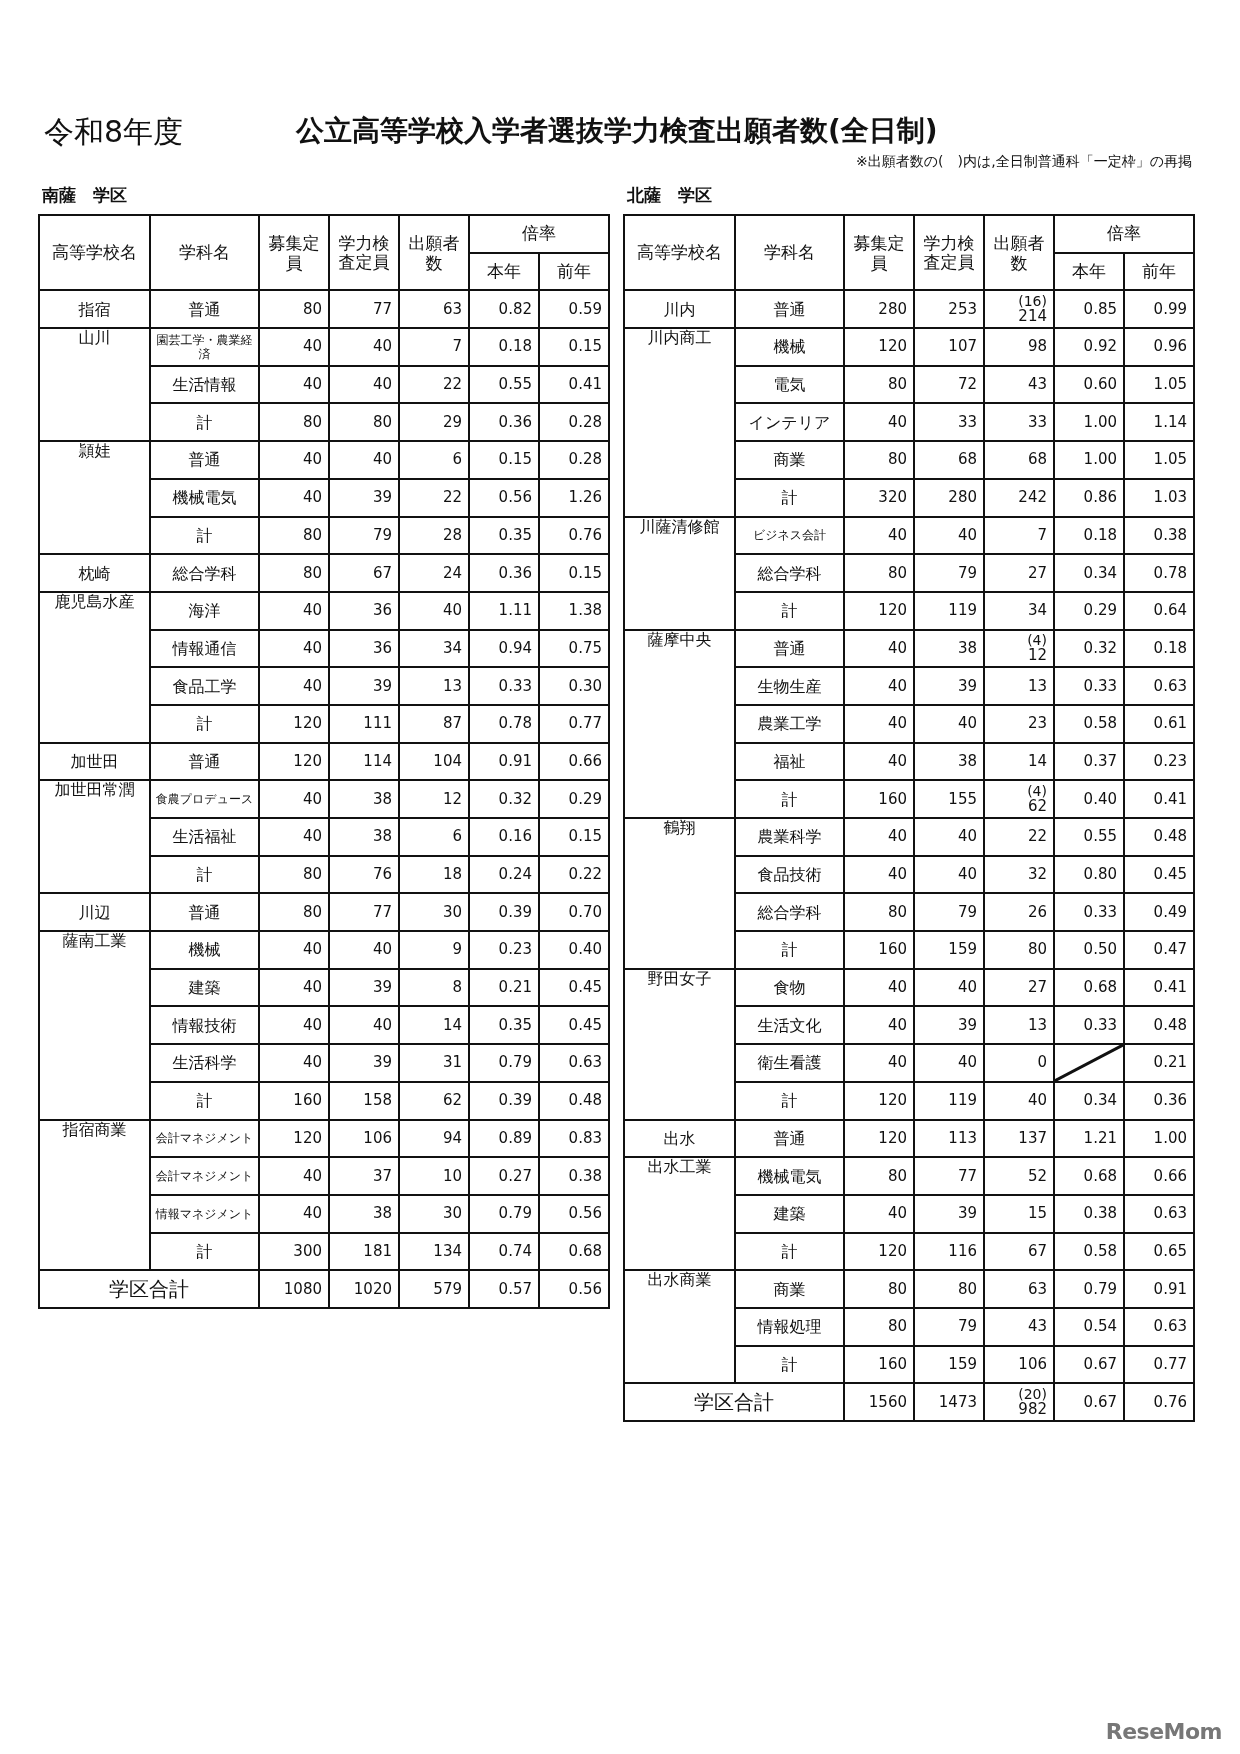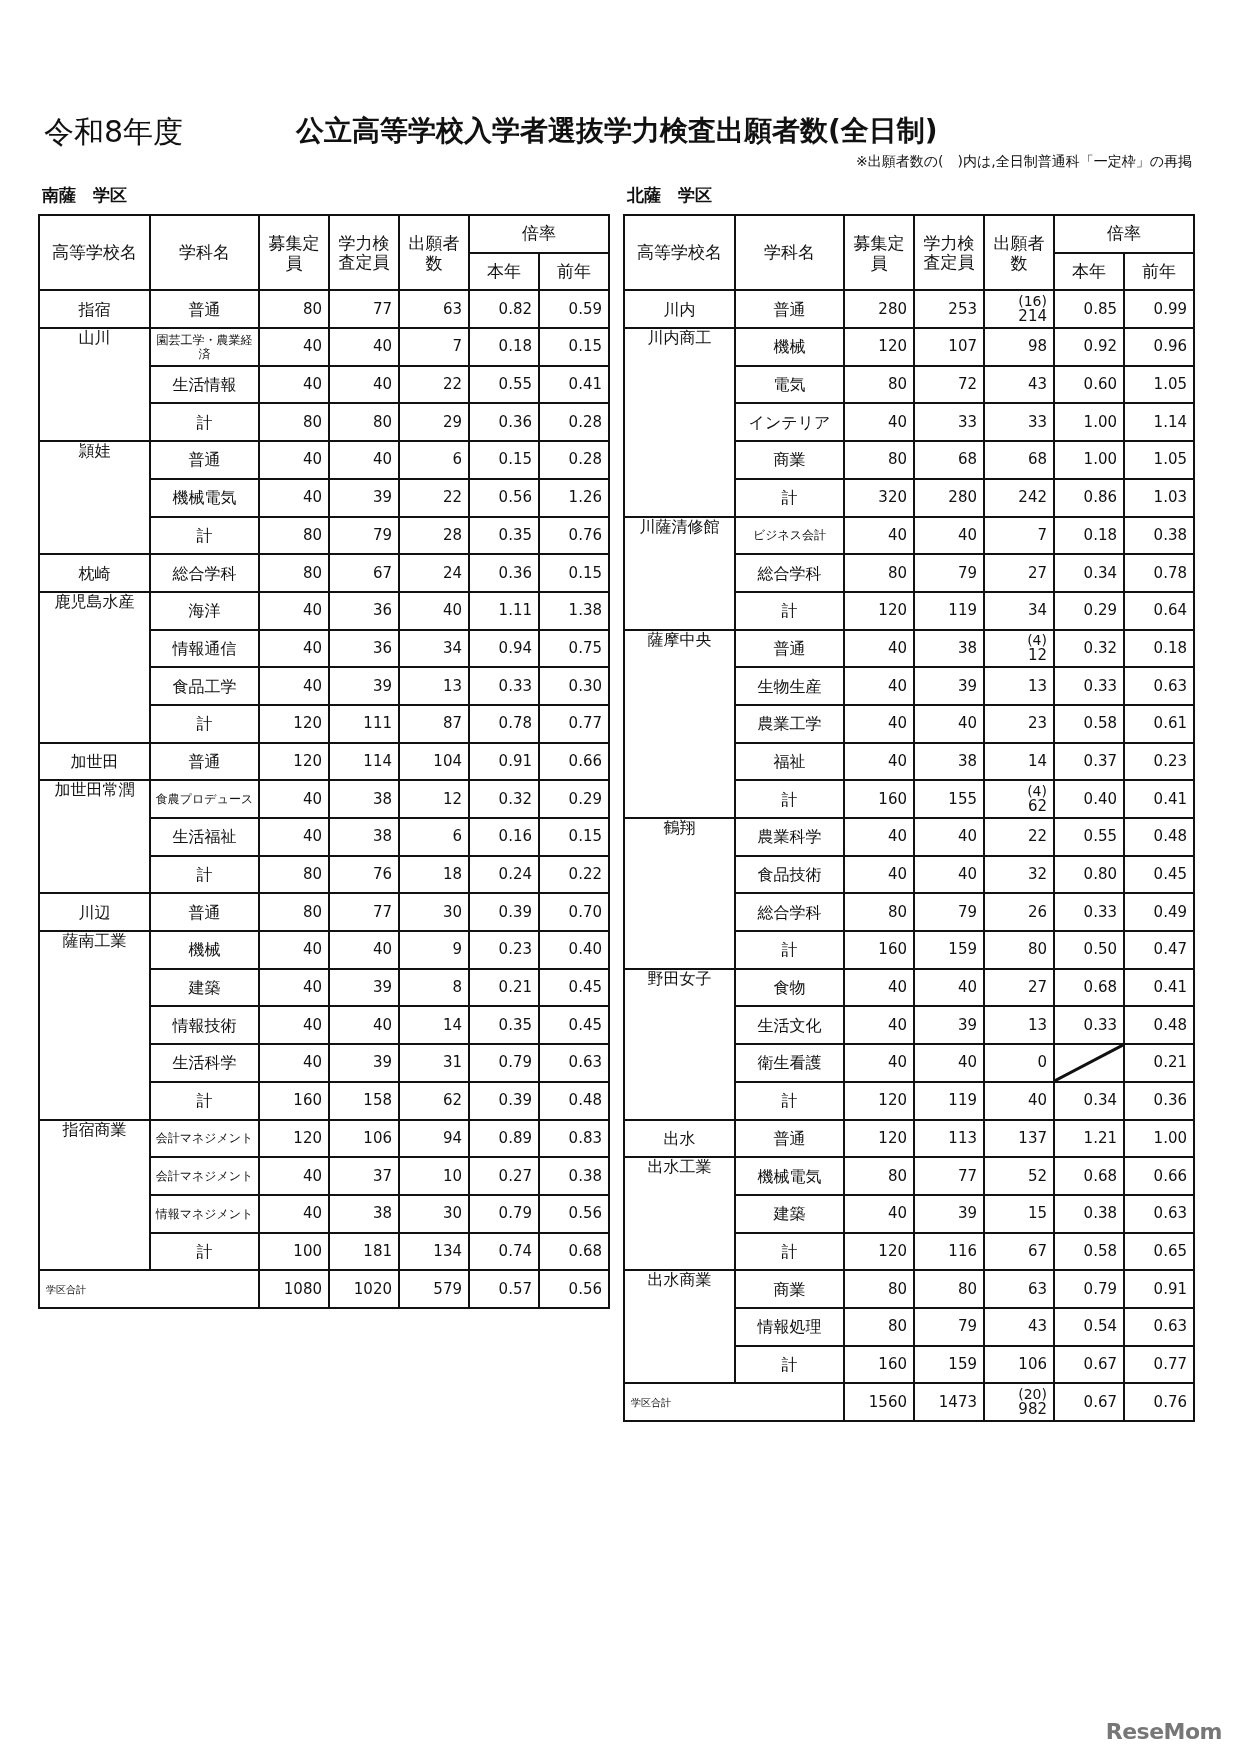--- a/index.html
+++ b/index.html
@@ -29,21 +29,21 @@
   table.tbl th { text-align: center; font-size: 17px; }
   th.h-tall { height: 38px; }
   th.h-sub { height: 38px; }
   td.school { text-align: center; vertical-align: top; padding-top: 9px; font-size: 16px; }
   td.school.single { vertical-align: middle; padding-top: 0; }
   td.dept { text-align: center; font-size: 16px; }
   td.dept.small { font-size: 12px; line-height: 14px; white-space: normal; padding: 0 4px; }
   td.num { text-align: right; font-size: 15px; padding-right: 6px; }
   td.num.stacked { line-height: 15px; padding-top: 1px; padding-bottom: 1px; }
   td.num .paren { display: block; font-size: 14px; }
-  td.total-label { text-align: left; font-size: 10px; }
+  td.total-label { text-align: center; font-size: 20px; }
   td.slash { position: relative; }
   td.slash svg { position: absolute; left: 0; top: 0; width: 100%; height: 100%; }
   .col-school { width: 111px; } .col-dept { width: 109px; } .col-n { width: 70px; }
   .logo { position: absolute; right: 18px; bottom: 10px; font-size: 22px; font-weight: bold; color: #777; letter-spacing: -0.5px; }
 </style>
 </head>
 <body>
 
 <div class="year-label">令和8年度</div>
 <div class="doc-title">公立高等学校入学者選抜学力検査出願者数(全日制)</div>
@@ -282,21 +282,21 @@
       <tr>
         <td class="dept small">情報マネジメント</td>
         <td class="num">40</td>
         <td class="num">38</td>
         <td class="num">30</td>
         <td class="num">0.79</td>
         <td class="num">0.56</td>
       </tr>
       <tr>
         <td class="dept">計</td>
-        <td class="num">100</td>
+        <td class="num">300</td>
         <td class="num">181</td>
         <td class="num">134</td>
         <td class="num">0.74</td>
         <td class="num">0.68</td>
       </tr>
       <tr>
         <td class="total-label" colspan="2">学区合計</td>
         <td class="num">1080</td>
         <td class="num">1020</td>
         <td class="num">579</td>

